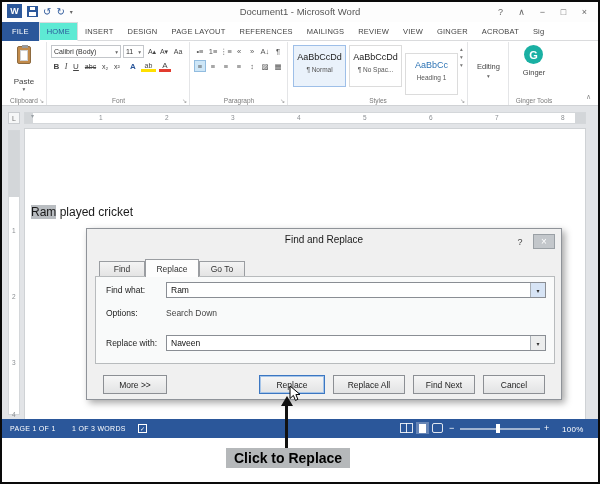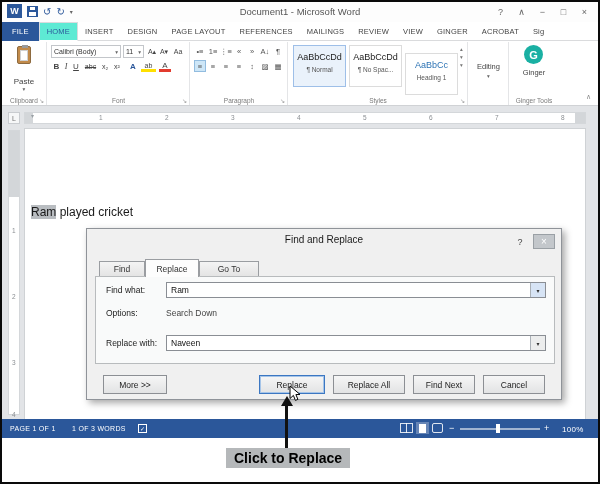--- a/index.html
+++ b/index.html
@@ -280,21 +280,21 @@
     </div>
   </div>
 
   <div id="dialog">
     <div id="dlg-title">Find and Replace</div>
     <span class="dlg-wc" id="dlg-help">?</span>
     <span class="dlg-wc" id="dlg-close">×</span>
 
     <span class="dtab" style="left:12px;width:46px;">Find</span>
     <span class="dtab active" style="left:58px;width:54px;">Replace</span>
-    <span class="dtab" style="left:112px;width:60px;">Go To</span>
+    <span class="dtab" style="left:112px;width:46px;">Go To</span>
 
     <div id="dlg-panel">
       <span class="dlbl" style="left:10px;top:8px;">Find what:</span>
       <div class="dcombo" style="left:70px;top:5px;width:380px;">
         <span>Ram</span>
         <span class="ddbtn focus">▾</span>
       </div>
       <span class="dlbl" style="left:10px;top:31px;">Options:</span>
       <span class="dlbl" style="left:70px;top:31px;color:#444;">Search Down</span>
       <span class="dlbl" style="left:10px;top:61px;">Replace with:</span>

